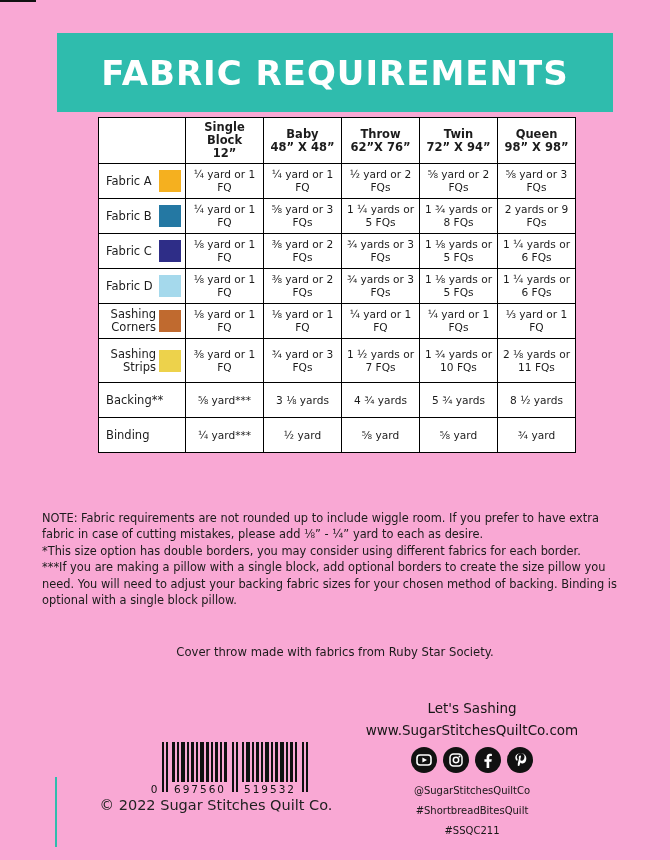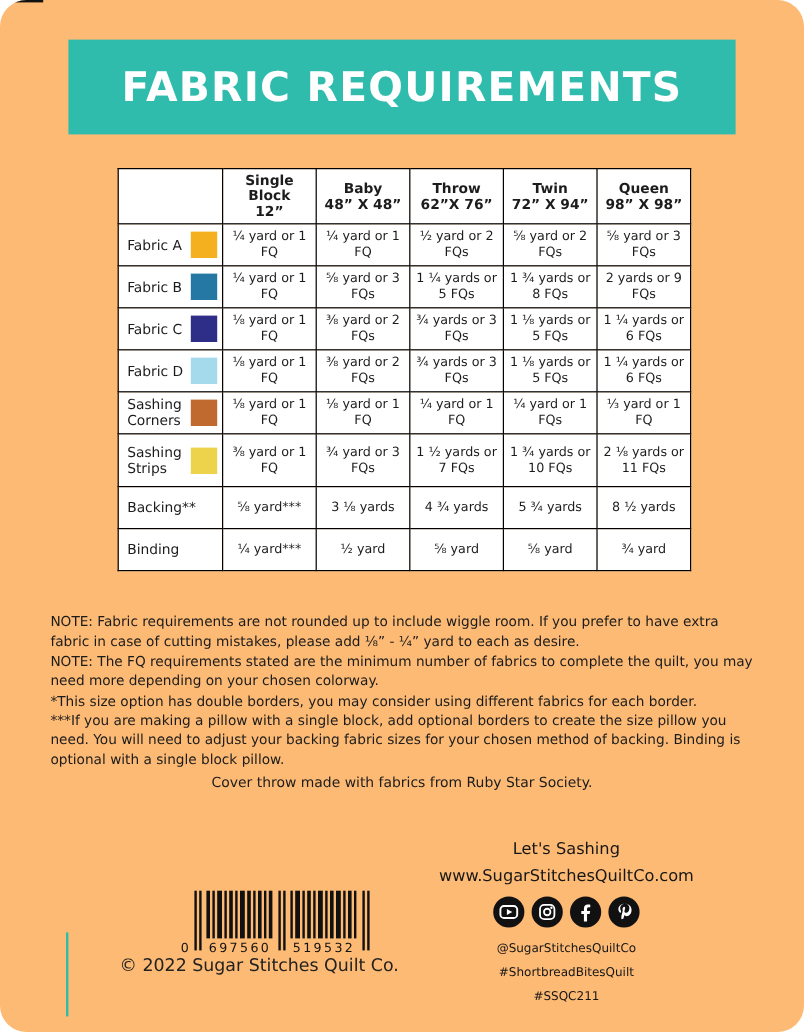--- a/index.html
+++ b/index.html
@@ -2,65 +2,64 @@
 <html><head>
 <meta charset="utf-8">
 <style>
   * { margin: 0; padding: 0; box-sizing: border-box; }
   html, body { background: #ffffff; }
   body { font-family: "DejaVu Sans", "Liberation Sans", sans-serif; color: #1c1c1c; }
   .page {
     position: relative;
     width: 670px;
     height: 860px;
-    background: #fdba74;
+    background: #f9a8d4;
     overflow: hidden;
-    border-radius: 22px;
   }
   .crop-tick-top {
     position: absolute; left: 0; top: 0;
     width: 36px; height: 2px; background: #111;
   }
   .crop-line-left {
     position: absolute; left: 55px; top: 777px;
     width: 2px; height: 70px; background: #2FBCAD;
   }
   .banner {
     position: absolute; left: 57px; top: 33px;
     width: 556px; height: 79px;
     background: #2FBCAD;
     display: flex; align-items: center; justify-content: center;
   }
   .banner-title {
     color: #ffffff; font-size: 34px; font-weight: bold; letter-spacing: 1px;
     white-space: nowrap;
   }
   table.req-table {
-    position: absolute; left: 98px; top: 140px;
+    position: absolute; left: 98px; top: 117px;
     width: 478px;
     border-collapse: collapse;
     table-layout: fixed;
   }
   .req-table th, .req-table td {
     border: 1.5px solid #000;
     text-align: center;
     vertical-align: middle;
     background: #fff;
   }
   .req-table col.c-label { width: 87px; }
   .req-table col.c-size  { width: 78px; }
   .req-table thead th {
     height: 46px;
     font-size: 11.5px; font-weight: bold; line-height: 13px;
     padding: 2px 1px;
   }
   .req-table tbody tr { height: 35px; }
   .req-table tbody tr.tall { height: 44px; }
   .req-table td.label-cell {
-    text-align: left; padding: 3px 4px 3px 7px;
+    text-align: right; padding: 3px 4px 3px 7px;
   }
   .label-wrap {
     display: flex; align-items: center; justify-content: space-between; gap: 3px;
   }
   .row-label { font-size: 11.5px; line-height: 13px; }
   .swatch {
     flex: 0 0 auto;
     width: 22px; height: 22px; display: inline-block;
   }
   .req-table td.value-cell {
@@ -241,21 +240,20 @@
           <td class="value-cell">½ yard</td>
           <td class="value-cell">⅝ yard</td>
           <td class="value-cell">⅝ yard</td>
           <td class="value-cell">¾ yard</td>
         </tr>
       </tbody>
   </table>
 
   <div class="notes">
       <div class="note-line">NOTE: Fabric requirements are not rounded up to include wiggle room. If you prefer to have extra fabric in case of cutting mistakes, please add ⅛” - ¼” yard to each as desire.</div>
-      <div class="note-line">NOTE: The FQ requirements stated are the minimum number of fabrics to complete the quilt, you may need more depending on your chosen colorway.</div>
       <div class="note-line">*This size option has double borders, you may consider using different fabrics for each border.</div>
       <div class="note-line">***If you are making a pillow with a single block, add optional borders to create the size pillow you need. You will need to adjust your backing fabric sizes for your chosen method of backing. Binding is optional with a single block pillow.</div>
     </div>
 
   <div class="cover-note">Cover throw made with fabrics from Ruby Star Society.</div>
 
   <div class="connect">
     <div class="connect-heading">Let's Sashing</div>
     <div class="connect-site">www.SugarStitchesQuiltCo.com</div>
     <div class="social-row">

